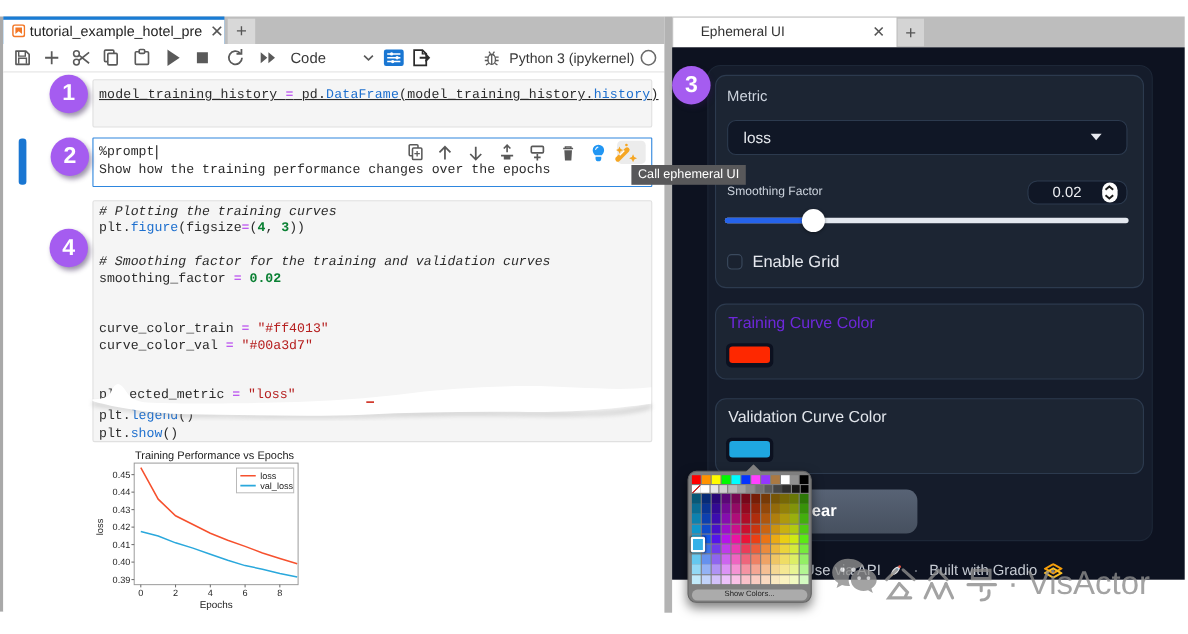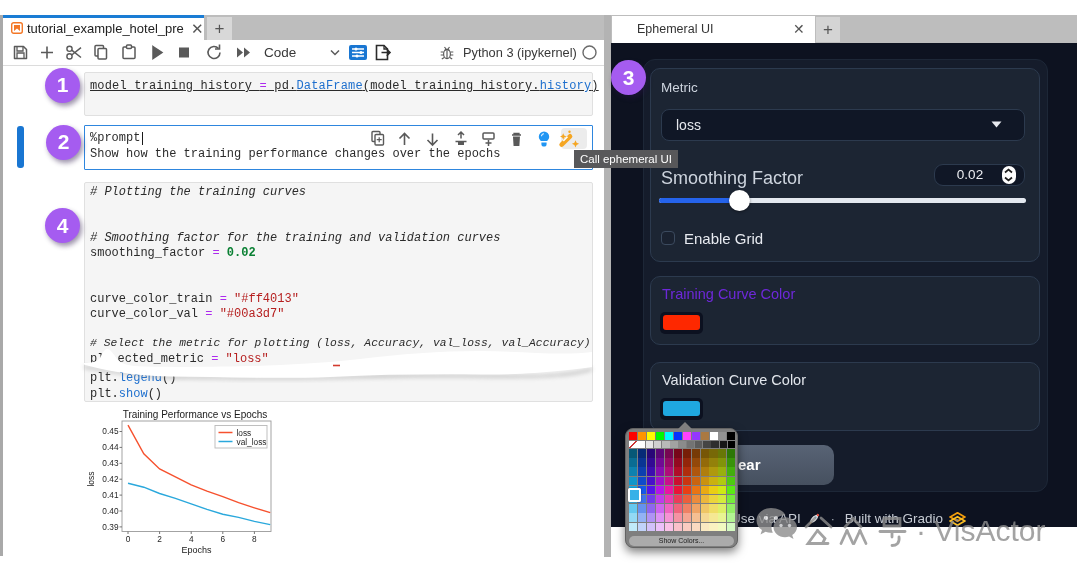--- a/index.html
+++ b/index.html
@@ -127,25 +127,25 @@
       <rect x="197.5" y="3.2" width="4.6" height="16.5" rx="2.3" transform="rotate(45 199.8 11.5)"></rect>
       <path d="M197.2 4.2 l1 2.2 2.2 1 -2.2 1 -1 2.2 -1-2.2 -2.2-1 2.2-1 z"></path>
       <path d="M209.5 11.2 l1.1 2.5 2.5 1.1 -2.5 1.1 -1.1 2.5 -1.1-2.5 -2.5-1.1 2.5-1.1 z"></path>
       <circle cx="203.5" cy="2.8" r="1.2"></circle>
     </g>
     <path d="M197.3 12 l4.2-4.2" stroke="#fff" stroke-width="1.4"></path>
   </svg>
 
   <div class="abs" style="left:84px;top:182px;width:507px;height:218px;background:#f5f5f5;border:1px solid #e0e0e0;border-radius:2px;"></div>
   <div class="codeline cm-c" style="top:184.5px;"># Plotting the training curves</div>
+  <div class="codeline" style="top:200px;">plt.<span class="cm-fn">figure</span>(figsize<span class="cm-op">=</span>(<span class="cm-num">4</span>, <span class="cm-num">3</span>))</div>
   <div class="codeline cm-c" style="top:230.5px;"># Smoothing factor for the training and validation curves</div>
   <div class="codeline" style="top:245.5px;">smoothing_factor <span class="cm-op">=</span> <span class="cm-num">0.02</span></div>
   <div class="codeline" style="top:291.5px;">curve_color_train <span class="cm-op">=</span> <span class="cm-str">"#ff4013"</span></div>
   <div class="codeline" style="top:306.5px;">curve_color_val <span class="cm-op">=</span> <span class="cm-str">"#00a3d7"</span></div>
-  <div class="codeline cm-c" style="top:337px;font-size:11.3px;letter-spacing:0.08px;"># Select the metric for plotting (loss, Accuracy, val_loss, val_Accuracy)</div>
   <div class="codeline" style="top:352px;">pl</div>
   <div class="codeline" style="left:117.5px;top:352px;">ected_metric <span class="cm-op">=</span> <span class="cm-str">"loss"</span></div>
   <div class="codeline" style="top:371px;">plt.<span class="cm-fn">legend</span>()</div>
   <div class="codeline" style="top:386.5px;">plt.<span class="cm-fn">show</span>()</div>
 
   <svg class="abs" style="left:80px;top:338px;z-index:8;" width="516" height="48" viewBox="0 0 516 48">
     <defs>
         <filter id="blurF" x="-20%" y="-20%" width="140%" height="140%">
           <feGaussianBlur stdDeviation="2.2"></feGaussianBlur>
         </filter>
@@ -214,21 +214,21 @@
 
   <div class="abs" style="left:643px;top:59px;width:403px;height:431px;background:#151c2b;border:1px solid #1d2737;border-radius:12px;"></div>
 
   <div class="abs" style="left:650px;top:67.5px;width:388px;height:192px;background:#1c2533;border:1px solid #2c3a4e;border-radius:10px;"></div>
   <div class="abs" style="left:661px;top:79.5px;font-size:13.5px;color:#cdd4de;">Metric</div>
   <div class="abs" style="left:661px;top:109px;width:364px;height:31.5px;background:#101726;border:1px solid #2c3a4e;border-radius:8px;box-sizing:border-box;"></div>
   <div class="abs" style="left:676px;top:117px;font-size:14px;color:#e6e9ee;">loss</div>
   <svg class="abs" style="left:991px;top:121px;" width="11" height="7" viewBox="0 0 11 7">
       <path d="M0.5 0.5 h10 l-5 6 z" fill="#e8eaef"></path>
     </svg>
-  <div class="abs" style="left:661px;top:167.5px;font-size:18px;color:#cdd4de;">Smoothing Factor</div>
+  <div class="abs" style="left:661px;top:167.5px;font-size:11px;color:#cdd4de;">Smoothing Factor</div>
   <div class="abs" style="left:933.5px;top:164px;width:91.5px;height:21.5px;background:#101726;border:1px solid #2c3a4e;border-radius:9px;box-sizing:border-box;"></div>
   <div class="abs" style="left:945px;top:167px;width:50px;font-size:13.5px;color:#eceef2;text-align:center;">0.02</div>
   <div class="abs" style="left:1001.5px;top:165.5px;width:14px;height:18.5px;background:#fdfdfd;border-radius:7px;"></div>
   <svg class="abs" style="left:1003px;top:168px;" width="11" height="14" viewBox="0 0 11 14">
     <path d="M2 4.5 L5.5 1.5 L9 4.5" stroke="#1c1c1c" stroke-width="1.7" fill="none"></path>
     <path d="M2 9.5 L5.5 12.5 L9 9.5" stroke="#1c1c1c" stroke-width="1.7" fill="none"></path>
   </svg>
 
   <div class="abs" style="left:659px;top:198px;width:367px;height:4.5px;background:#e3e8ef;border-radius:3px;"></div>
   <div class="abs" style="left:659px;top:198px;width:80px;height:4.5px;background:#2563eb;border-radius:3px;"></div>

